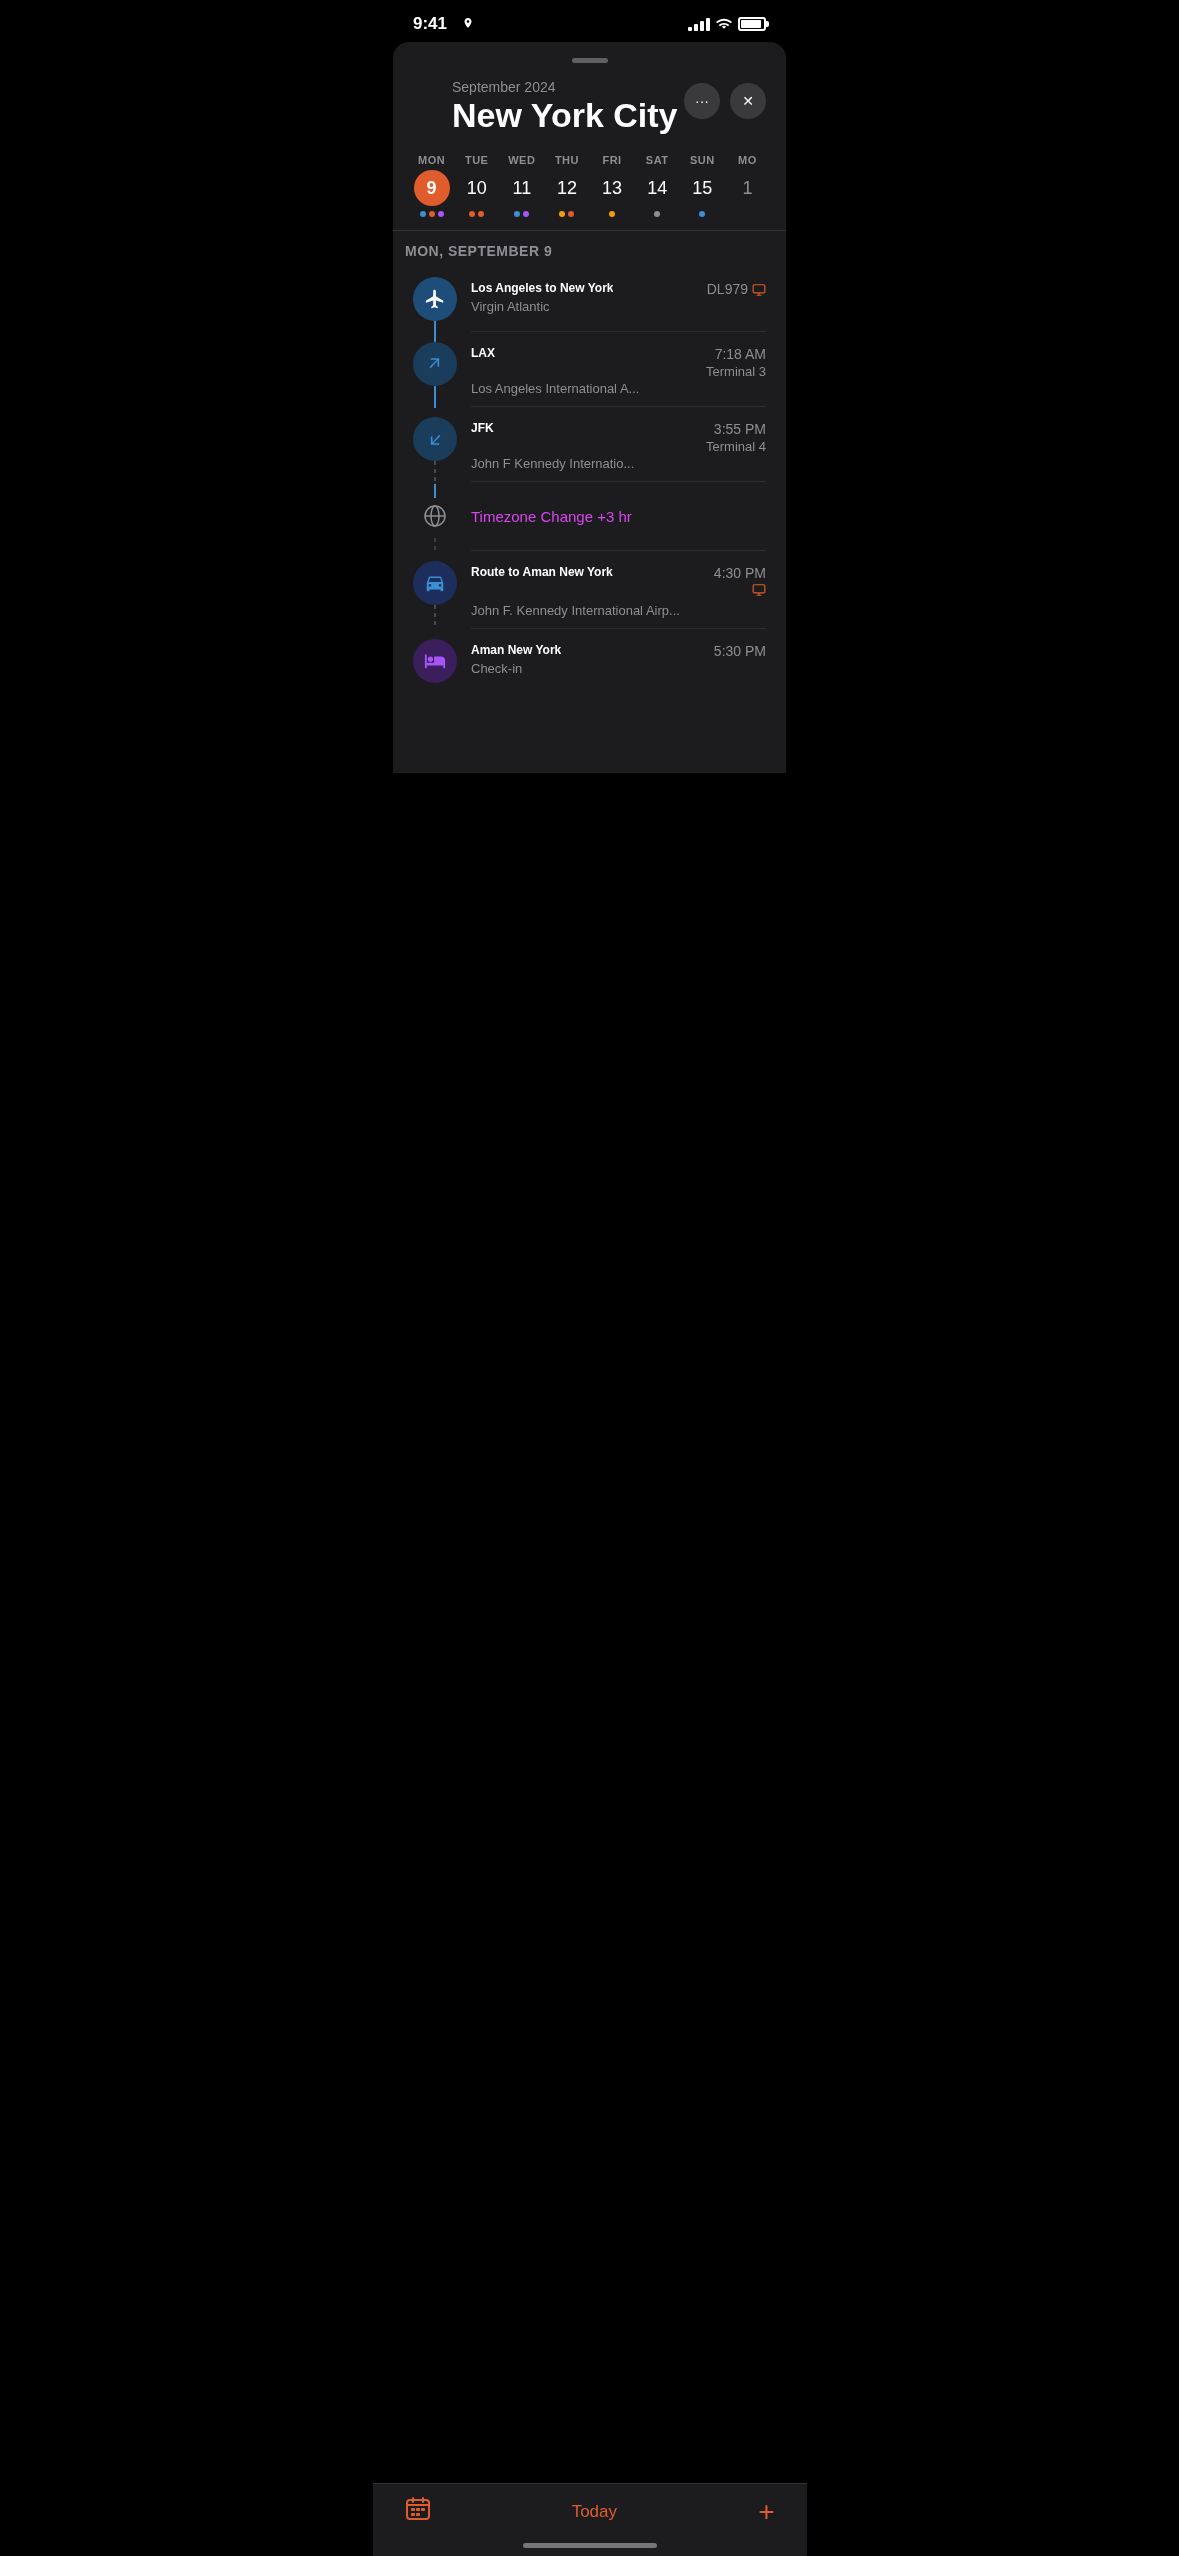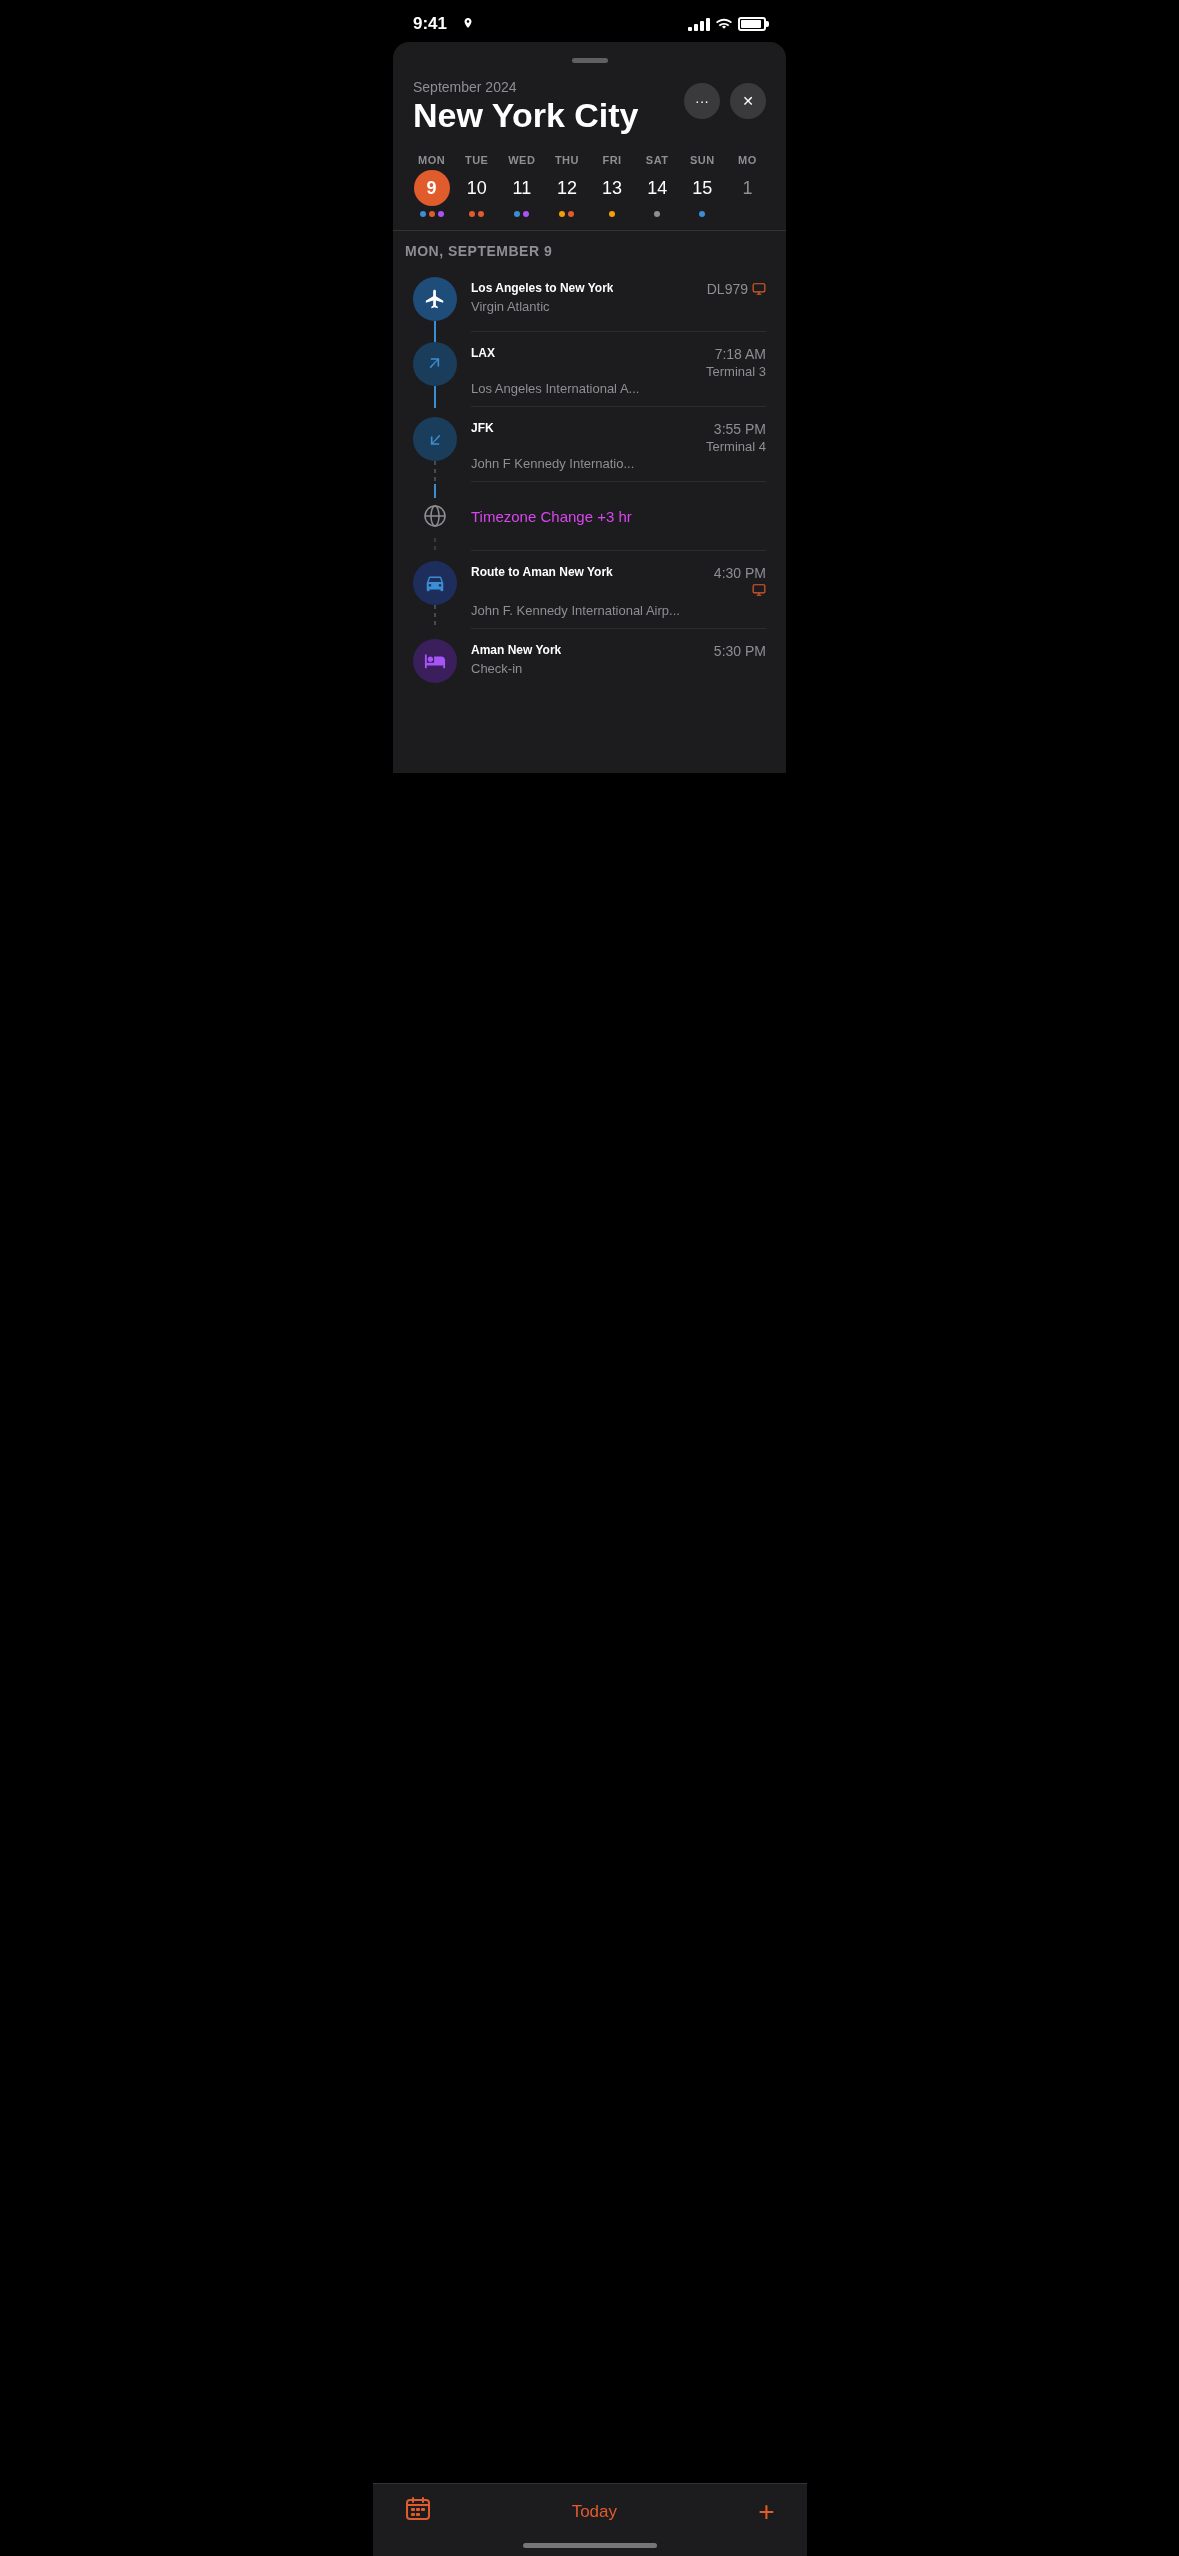--- a/index.html
+++ b/index.html
@@ -74,20 +74,21 @@
       width: 36px;
       height: 5px;
       background: rgba(255,255,255,0.3);
       border-radius: 3px;
       margin: 8px auto 0;
     }
 
     
     .header {
       padding: 16px 20px 12px;
+      margin-left: 39px;
     }
     .header-top {
       display: flex;
       justify-content: space-between;
       align-items: flex-start;
     }
     .header-title-area {}
     .header-subtitle {
       font-size: 14px;
       color: #8e8e93;
@@ -259,21 +260,21 @@
     }
 
     .event-time {
       font-size: 14px;
       color: #8e8e93;
       font-weight: 400;
     }
 
     .flight-badge {
       display: flex;
-      align-items: center;
+      align-items: flex-end;
       gap: 4px;
       font-size: 14px;
       color: #8e8e93;
     }
 
     .event-divider {
       height: 1px;
       background: rgba(255,255,255,0.08);
       margin: 0 20px 0 78px;
     }

